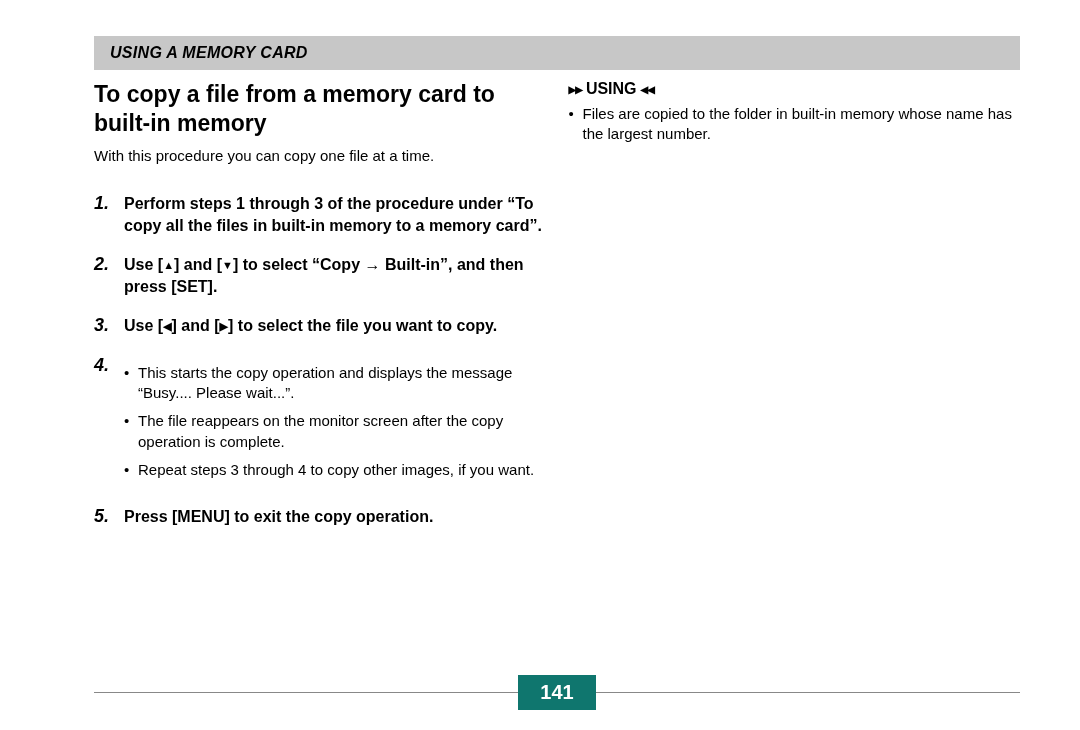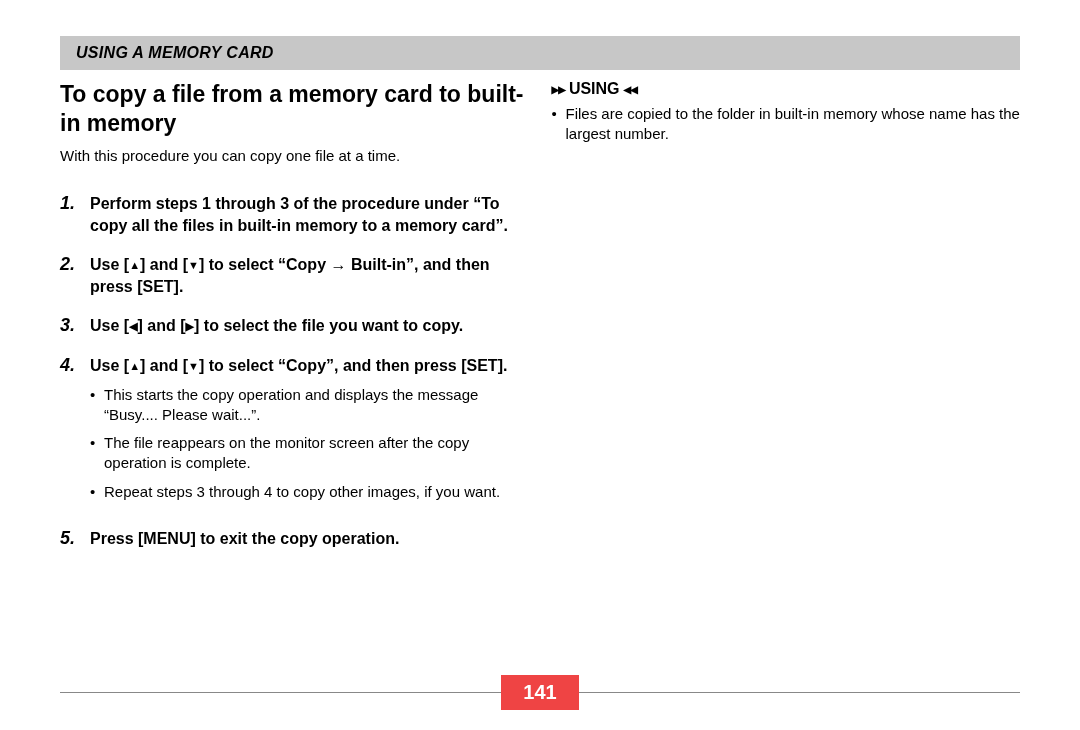--- a/index.html
+++ b/index.html
@@ -1,17 +1,17 @@
 <!DOCTYPE html>
 <html><head>
 <meta charset="utf-8">
 <style>
   * { margin: 0; padding: 0; box-sizing: border-box; }
   html, body { width: 1080px; height: 730px; background: #fff; font-family: Arial, Helvetica, sans-serif; color: #000; }
-  .page { padding: 36px 60px 16px 60px; position: relative; height: 100%; }
+  .page { padding: 36px 60px 16px 60px; position: relative; height: 100%; margin-left: 34px; }
   .header-bar { background: #c7c7c7; padding: 8px 16px; margin-bottom: 10px; }
   .header-title { font-weight: bold; font-style: italic; font-size: 16px; letter-spacing: 0.3px; }
   .columns { display: flex; gap: 23px; }
   .col { flex: 1; min-width: 0; }
   .main-heading { font-size: 23px; font-weight: bold; line-height: 1.25; margin-bottom: 8px; }
   .intro { font-size: 15px; margin-bottom: 28px; line-height: 1.3; }
   .steps { list-style: none; }
   .step { display: flex; margin-bottom: 18px; }
   .step-num { font-style: italic; font-weight: bold; font-size: 18px; width: 30px; flex-shrink: 0; }
   .step-body { flex: 1; }
@@ -21,21 +21,21 @@
   .sub-bullets li { display: flex; font-size: 15px; line-height: 1.35; margin-bottom: 8px; }
   .sub-bullets li .dot { width: 14px; flex-shrink: 0; }
   .note-head { font-weight: bold; font-size: 16px; margin-bottom: 6px; display: flex; align-items: center; gap: 4px; }
   .note-tri-r, .note-tri-l { font-size: 10px; letter-spacing: -1px; }
   .note-list { list-style: none; }
   .note-list li { display: flex; font-size: 15px; line-height: 1.35; }
   .note-list li .dot { width: 14px; flex-shrink: 0; }
   .footer { position: absolute; left: 60px; right: 60px; bottom: 20px; }
   .footer-line { display: flex; align-items: center; }
   .rule { flex: 1; height: 1px; background: #888; }
-  .page-num-box { background: #ef4444; color: #fff; font-weight: bold; font-size: 20px; padding: 6px 22px; margin: 0; }
+  .page-num-box { background: #0f766e; color: #fff; font-weight: bold; font-size: 20px; padding: 6px 22px; margin: 0; }
 </style>
 </head>
 <body>
 
 <div class="page">
 
   <div class="header-bar">
     <div class="header-title">USING A MEMORY CARD</div>
   </div>
 
@@ -68,23 +68,20 @@
           <div class="step-body">
             <div class="step-text">
               <span>Use [</span><span class="tri">◀</span><span>] and [</span><span class="tri">▶</span><span>] to select the file you want to copy.</span>
             </div>
           </div>
         </li>
 
         <li class="step">
           <div class="step-num">4.</div>
           <div class="step-body">
-            <div class="step-text">
-              <span>Use [</span><span class="tri">▲</span><span>] and [</span><span class="tri">▼</span><span>] to select “Copy”, and then press [SET].</span>
-            </div>
             <ul class="sub-bullets">
               <li>
                   <span class="dot">•</span>
                   <span>This starts the copy operation and displays the message “Busy.... Please wait...”.</span>
                 </li>
               <li>
                   <span class="dot">•</span>
                   <span>The file reappears on the monitor screen after the copy operation is complete.</span>
                 </li>
               <li>

